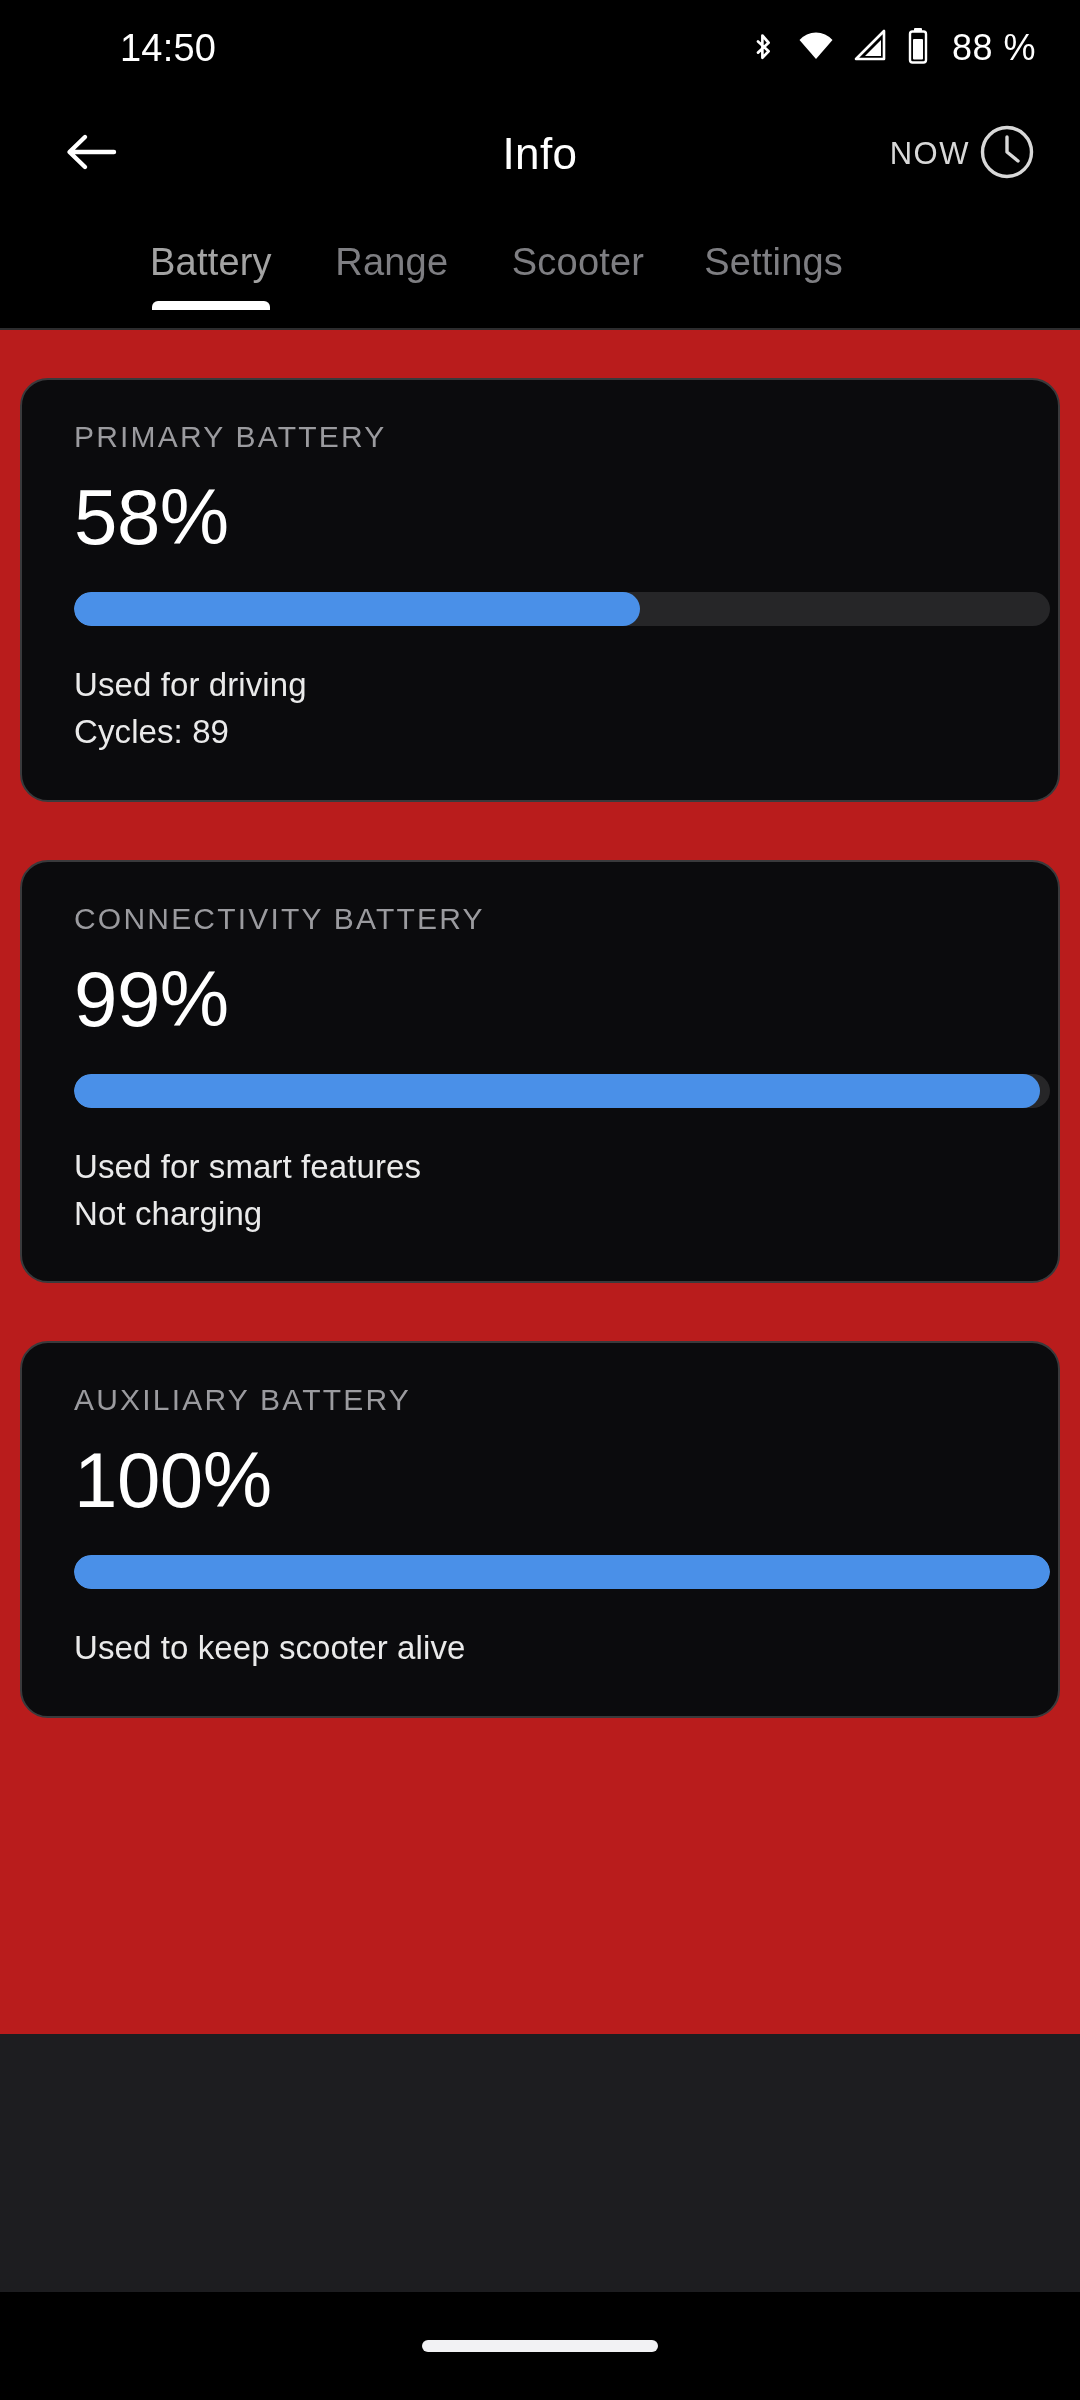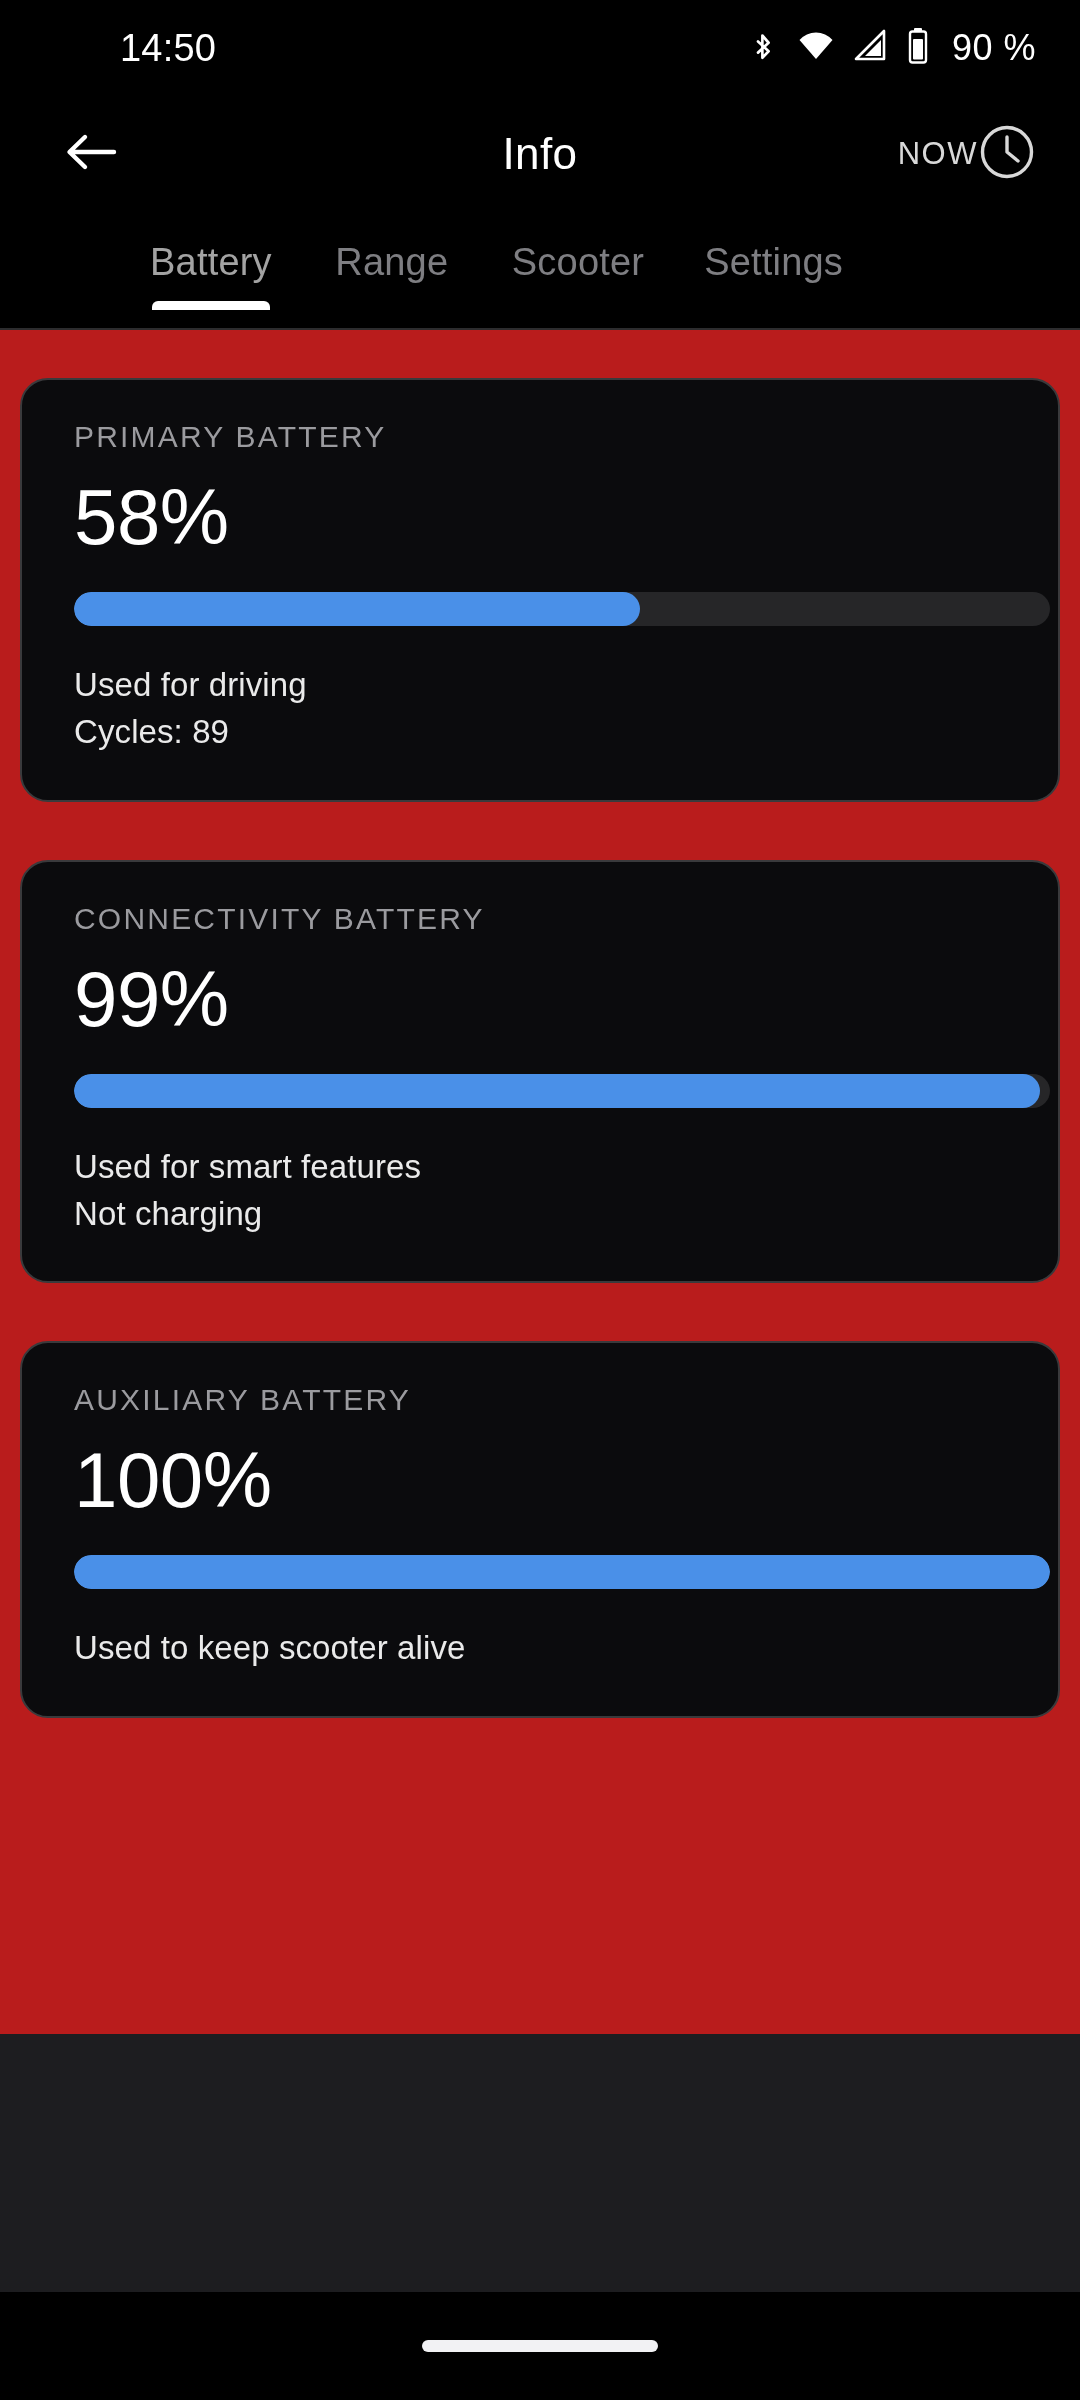--- a/index.html
+++ b/index.html
@@ -65,21 +65,21 @@
     left:0; right:0;
     text-align:center;
     font-size:44px;
     color:#ffffff;
     font-weight:400;
     letter-spacing:0.4px;
     pointer-events:none;
   }
   .now-btn {
     margin-left:auto;
-    display:flex; align-items:center; gap:0;
+    display:flex; align-items:center; gap:8px;
     cursor:pointer;
     z-index:2;
   }
   .now-label {
     font-size:31px;
     letter-spacing:1.5px;
     color:#d8d8d8;
   }
 
   
@@ -213,21 +213,21 @@
           <path d="M27 11 L27 27 L11 27 Z" fill="#fff"></path>
         </svg>
       </span>
       <span class="sb-icon">
         <svg width="24" height="38" viewBox="0 0 24 38">
           <rect x="8" y="1" width="8" height="3.5" rx="1" fill="#fff"></rect>
           <rect x="4" y="4.5" width="16" height="31" rx="2.5" fill="none" stroke="#fff" stroke-width="2.4"></rect>
           <rect x="7" y="12" width="10" height="20.5" rx="1" fill="#fff"></rect>
         </svg>
       </span>
-      <span class="sb-batt-text">90 %</span>
+      <span class="sb-batt-text">88 %</span>
     </div>
   </div>
 
   <div class="appbar">
     <div class="back-btn">
       <span>
         <svg width="54" height="46" viewBox="0 0 54 46">
           <path d="M50 23 L6 23 M21 8 L5.5 23 L21 38" fill="none" stroke="#ffffff" stroke-width="4.4" stroke-linecap="round" stroke-linejoin="round"></path>
         </svg>
       </span>

